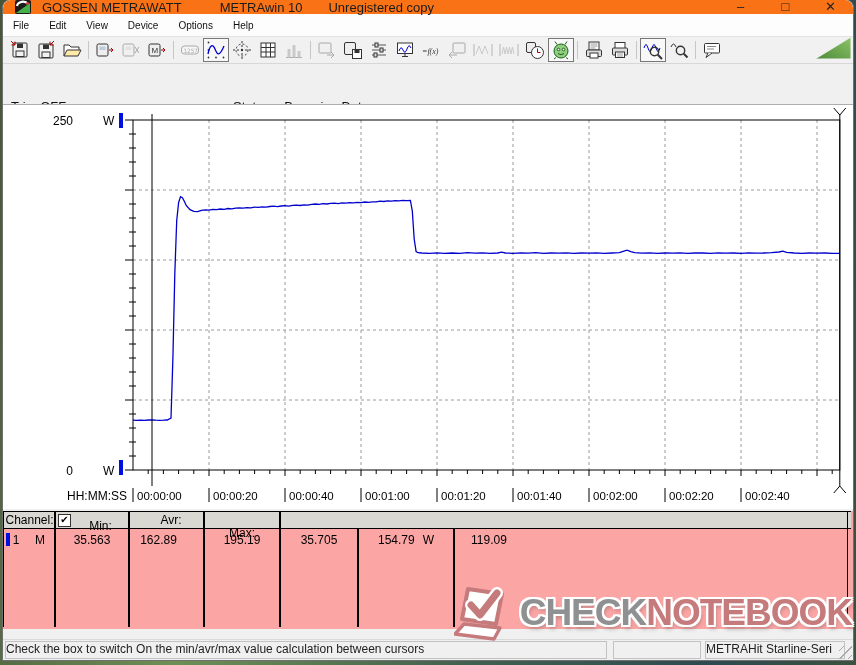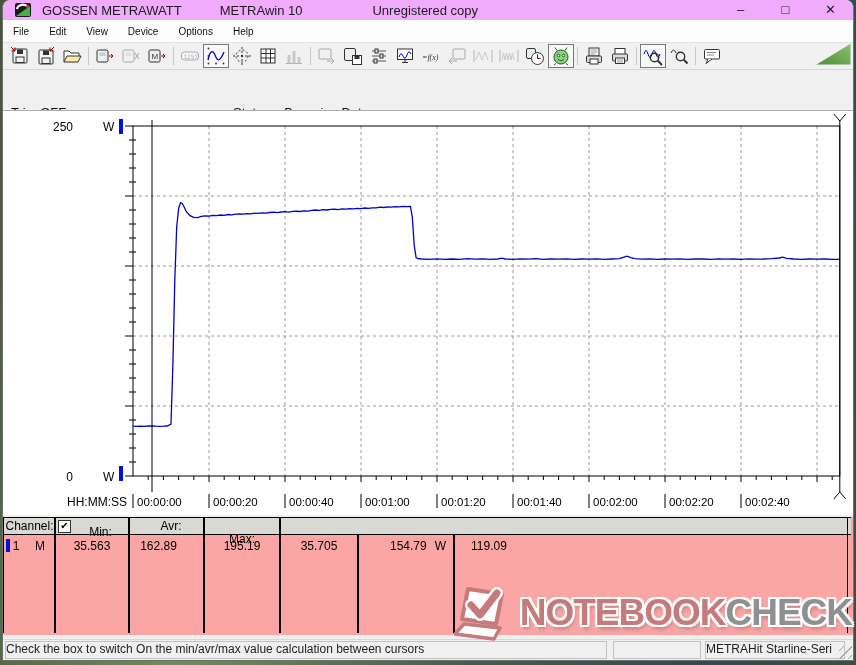--- a/index.html
+++ b/index.html
@@ -7,24 +7,24 @@
     width:856px;height:665px;position:relative;overflow:hidden;
     font-family:"Liberation Sans",sans-serif;
     background:linear-gradient(100deg,#46543a,#6d8f54 30%,#42604f 60%,#2e4a50 85%,#3a523f);
   }
   .window{
     position:absolute;left:2px;right:2px;top:0;height:660px;
     background:#f0f0f0;border:1px solid #6f6f6f;border-top:none;
     border-radius:8px 8px 0 0;overflow:hidden;
   }
   
-  .titlebar{height:20px;background:#f0abfc;display:flex;align-items:center;font-size:13px;color:#1b1b1b;border-radius:8px 8px 0 0;}
+  .titlebar{height:14px;background:#f97316;display:flex;align-items:center;font-size:13px;color:#1b1b1b;border-radius:8px 8px 0 0;}
   .titlebar .appicon{width:17px;height:16px;margin:0 10px 0 12px;}
   .titlebar .t-vendor{margin-right:38px;}
-  .titlebar .t-app{margin-right:70px;}
+  .titlebar .t-app{margin-right:26px;}
   .winbtns{margin-left:auto;display:flex;height:30px;}
   .winbtn{width:45px;text-align:center;line-height:29px;font-size:13px;color:#222;}
   
   .menubar{height:22px;background:#fdfdfd;display:flex;align-items:center;font-size:10px;border-bottom:1px solid #e3e3e3;}
   .menuitem{padding:2px 10px;color:#111;}
   
   .toolbar{height:26px;background:#f1f1f1;display:flex;align-items:center;padding-left:4px;border-bottom:1px solid #d7d7d7;}
   .tbtn{width:24px;height:22px;display:flex;align-items:center;justify-content:center;border:1px solid transparent;flex:none;}
   .tbtn.pressed{background:#f8f8f8;border:1px solid #777;}
   .tbtn.disabled{filter:grayscale(1) opacity(.38);}
@@ -446,21 +446,21 @@
     <div class="tcell" style="left:127px;top:1px;width:82px;">Avr:</div>
     <div class="tcell" style="left:202px;top:14px;width:74px;">Max:</div>
 
     <div class="chanbar"></div>
     <div class="tcell" style="left:8px;top:21px;width:10px;">1</div>
     <div class="tcell" style="left:30px;top:21px;width:14px;">M</div>
     <div class="tcell" style="left:53px;top:21px;width:72px;">35.563</div>
     <div class="tcell" style="left:127px;top:21px;width:57px;">162.89</div>
     <div class="tcell" style="left:202px;top:21px;width:74px;">195.19</div>
     <div class="tcell" style="left:278px;top:21px;width:76px;">35.705</div>
-    <div class="tcell" style="left:356px;top:21px;width:94px;gap:8px;margin-left:12px;">
+    <div class="tcell" style="left:356px;top:21px;width:94px;gap:8px;">
       <span>154.79</span>
       <span>W</span>
     </div>
     <div class="tcell left" style="left:468px;top:21px;width:100px;">119.09</div>
   </div>
 
   <div class="statusbar">
     <div class="sb-panel sb1">Check the box to switch On the min/avr/max value calculation between cursors</div>
     <div class="sb-panel sb2"></div>
     <div class="sb-panel sb3">METRAHit Starline-Seri</div>
@@ -468,15 +468,15 @@
   </div>
 </div>
 
 <div class="watermark">
   <svg width="66" height="58" viewBox="0 0 66 58">
     <path d="M14,5 L48,10 L42,40 L8,35 Z" fill="#fff" stroke="#c57a7c" stroke-width="4" stroke-linejoin="round"></path>
     <path d="M10,40 L46,44 L40,55 L1,50 Z" fill="#fff" stroke="#c57a7c" stroke-width="3.4" stroke-linejoin="round"></path>
     <path d="M17,21 L26,31 L43,9" fill="none" stroke="#fff" stroke-width="12" stroke-linecap="round" stroke-linejoin="round"></path>
     <path d="M17,21 L26,31 L43,9" fill="none" stroke="#c57a7c" stroke-width="7" stroke-linecap="round" stroke-linejoin="round"></path>
   </svg>
+  <span class="wm-text" style="color: rgb(142, 144, 146);">CHECK</span>
   <span class="wm-text" style="color: rgb(197, 122, 124);">NOTEBOOK</span>
-  <span class="wm-text" style="color: rgb(142, 144, 146);">CHECK</span>
 </div>
 
 </body></html>

